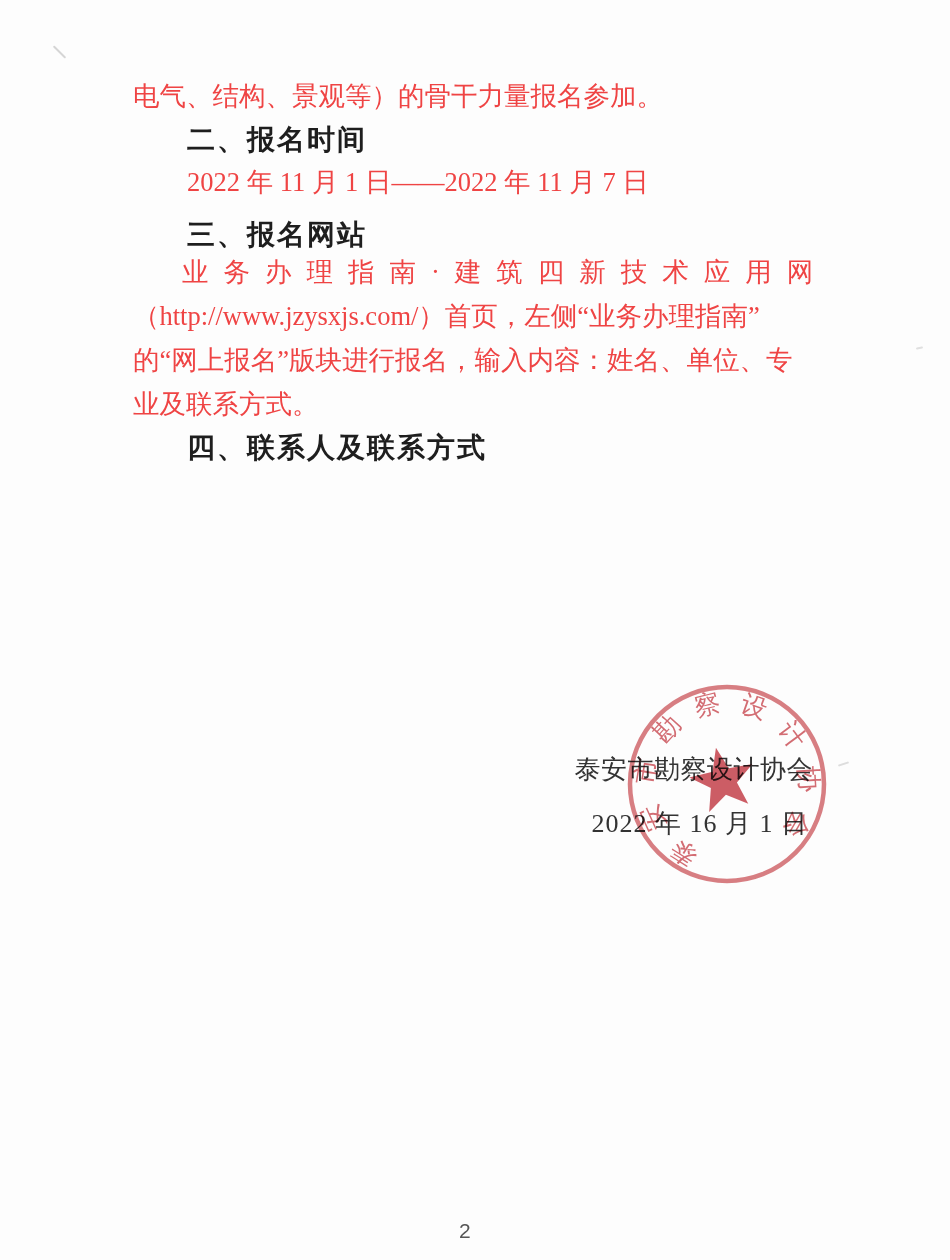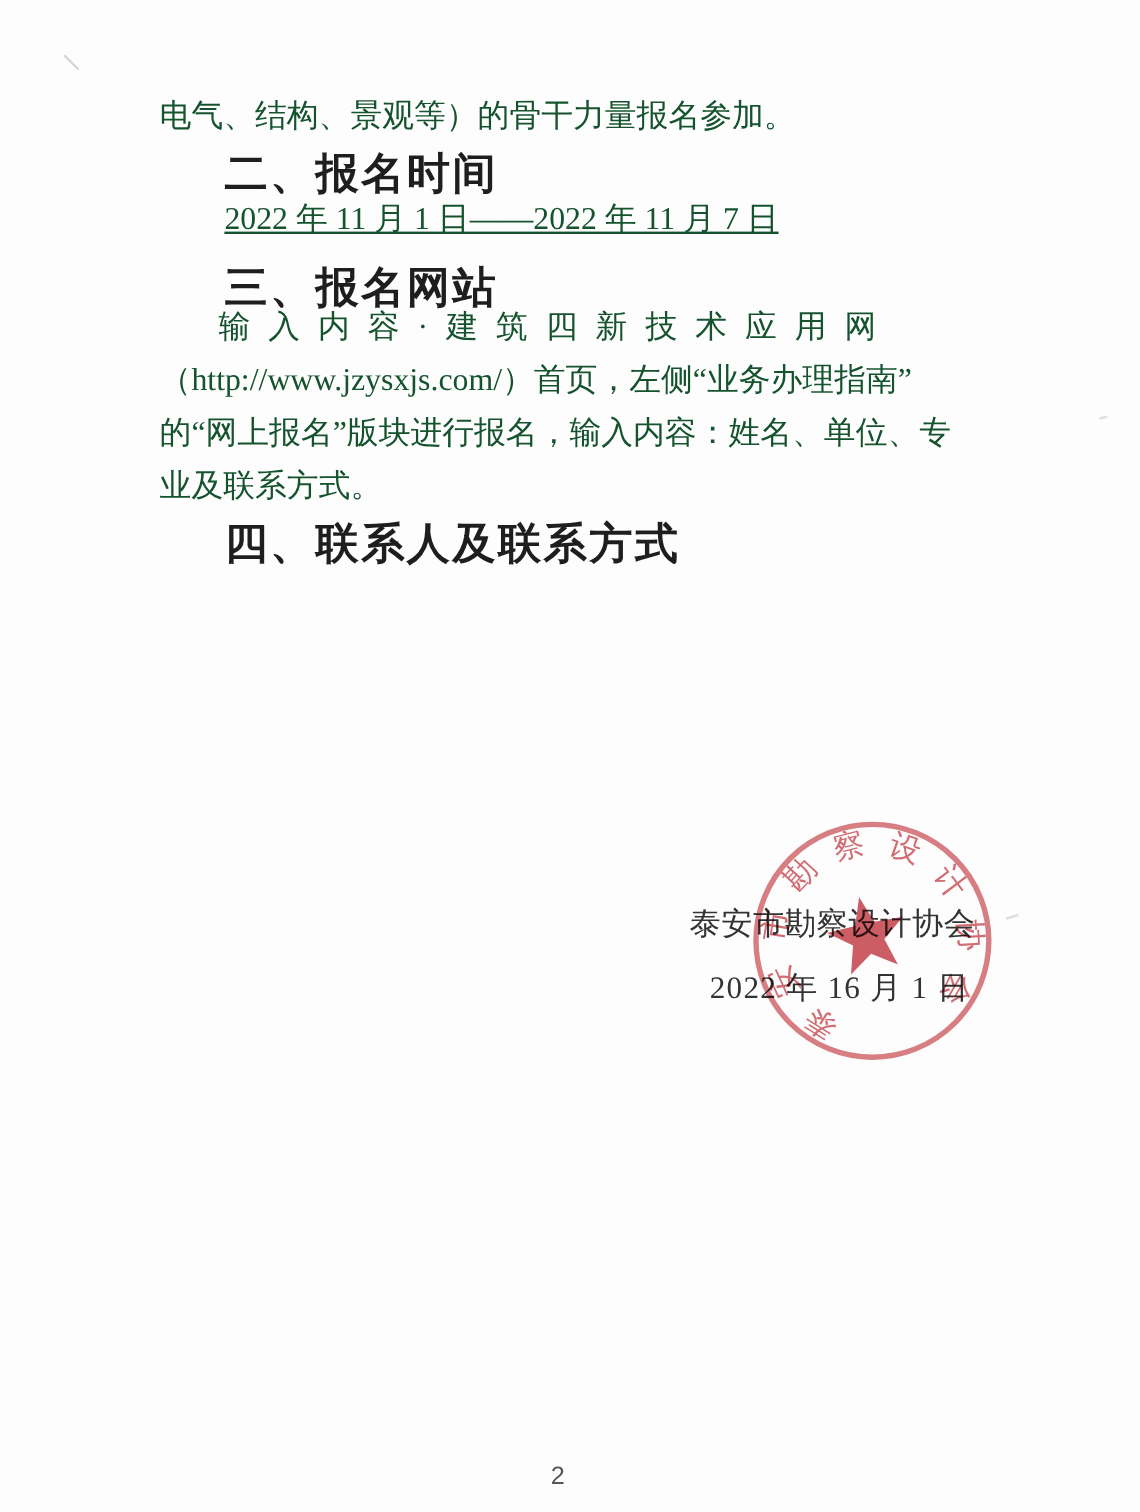--- a/index.html
+++ b/index.html
@@ -3,29 +3,29 @@
 <meta charset="utf-8">
 <style>
   html,body{margin:0;padding:0;}
   body{
     width:950px;height:1260px;background:#fdfdfd;position:relative;
     font-family:"Liberation Serif","DejaVu Serif",serif;overflow:hidden;
   }
   .page{position:absolute;inset:0;}
   .doc-line{
     position:absolute;left:133px;width:700px;height:38px;
-    font-size:26.5px;color:#14532d;white-space:nowrap;
+    font-size:26.5px;color:#ef4444;white-space:nowrap;
     font-family:"Liberation Serif","DejaVu Serif",serif;
   }
   .doc-line.heading{
     padding-left:54px;font-weight:bold;color:#1e1e1e;
     font-family:Liberation Serif, serif;
-    letter-spacing:2px;font-size:36px;
+    letter-spacing:2px;font-size:28px;
   }
-  .doc-line.indent{padding-left:54px;text-decoration:underline;}
+  .doc-line.indent{padding-left:54px;}
   .doc-line.spread{padding-left:49px;letter-spacing:15px;font-size:26.5px;}
   .sig-line{
     position:absolute;white-space:nowrap;color:#333;font-size:26px;
     z-index:2;font-family:"Liberation Serif","DejaVu Serif",serif;
   }
   .sig-org{top:752px;right:137px;letter-spacing:0.5px;}
   .sig-date{top:806px;right:142px;letter-spacing:1px;}
   .seal{
     position:absolute;left:624px;top:681px;width:206px;height:206px;
     z-index:3;mix-blend-mode:multiply;opacity:.95;
@@ -50,21 +50,21 @@
 <div class="page">
 
   <div class="artifact a1"></div>
   <div class="artifact a2"></div>
   <div class="artifact a3"></div>
 
   <div class="doc-line" style="top:78px">电气、结构、景观等）的骨干力量报名参加。</div>
   <div class="doc-line heading" style="top:121px">二、报名时间</div>
   <div class="doc-line indent" style="top:164px">2022 年 11 月 1 日——2022 年 11 月 7 日</div>
   <div class="doc-line heading" style="top:216px">三、报名网站</div>
-  <div class="doc-line spread" style="top:254px">输入内容·建筑四新技术应用网</div>
+  <div class="doc-line spread" style="top:254px">业务办理指南·建筑四新技术应用网</div>
   <div class="doc-line" style="top:298px">（http://www.jzysxjs.com/）首页，左侧“业务办理指南”</div>
   <div class="doc-line" style="top:386px">业及联系方式。</div>
   <div class="doc-line" style="top:342px">的“网上报名”版块进行报名，输入内容：姓名、单位、专</div>
   <div class="doc-line heading" style="top:429px">四、联系人及联系方式</div>
 
   <div class="sig-line sig-org">泰安市勘察设计协会</div>
   <div class="sig-line sig-date">2022 年 16 月 1 日</div>
 
   <div class="seal">
     <svg width="206" height="206" viewBox="0 0 206 206" xmlns="http://www.w3.org/2000/svg">

